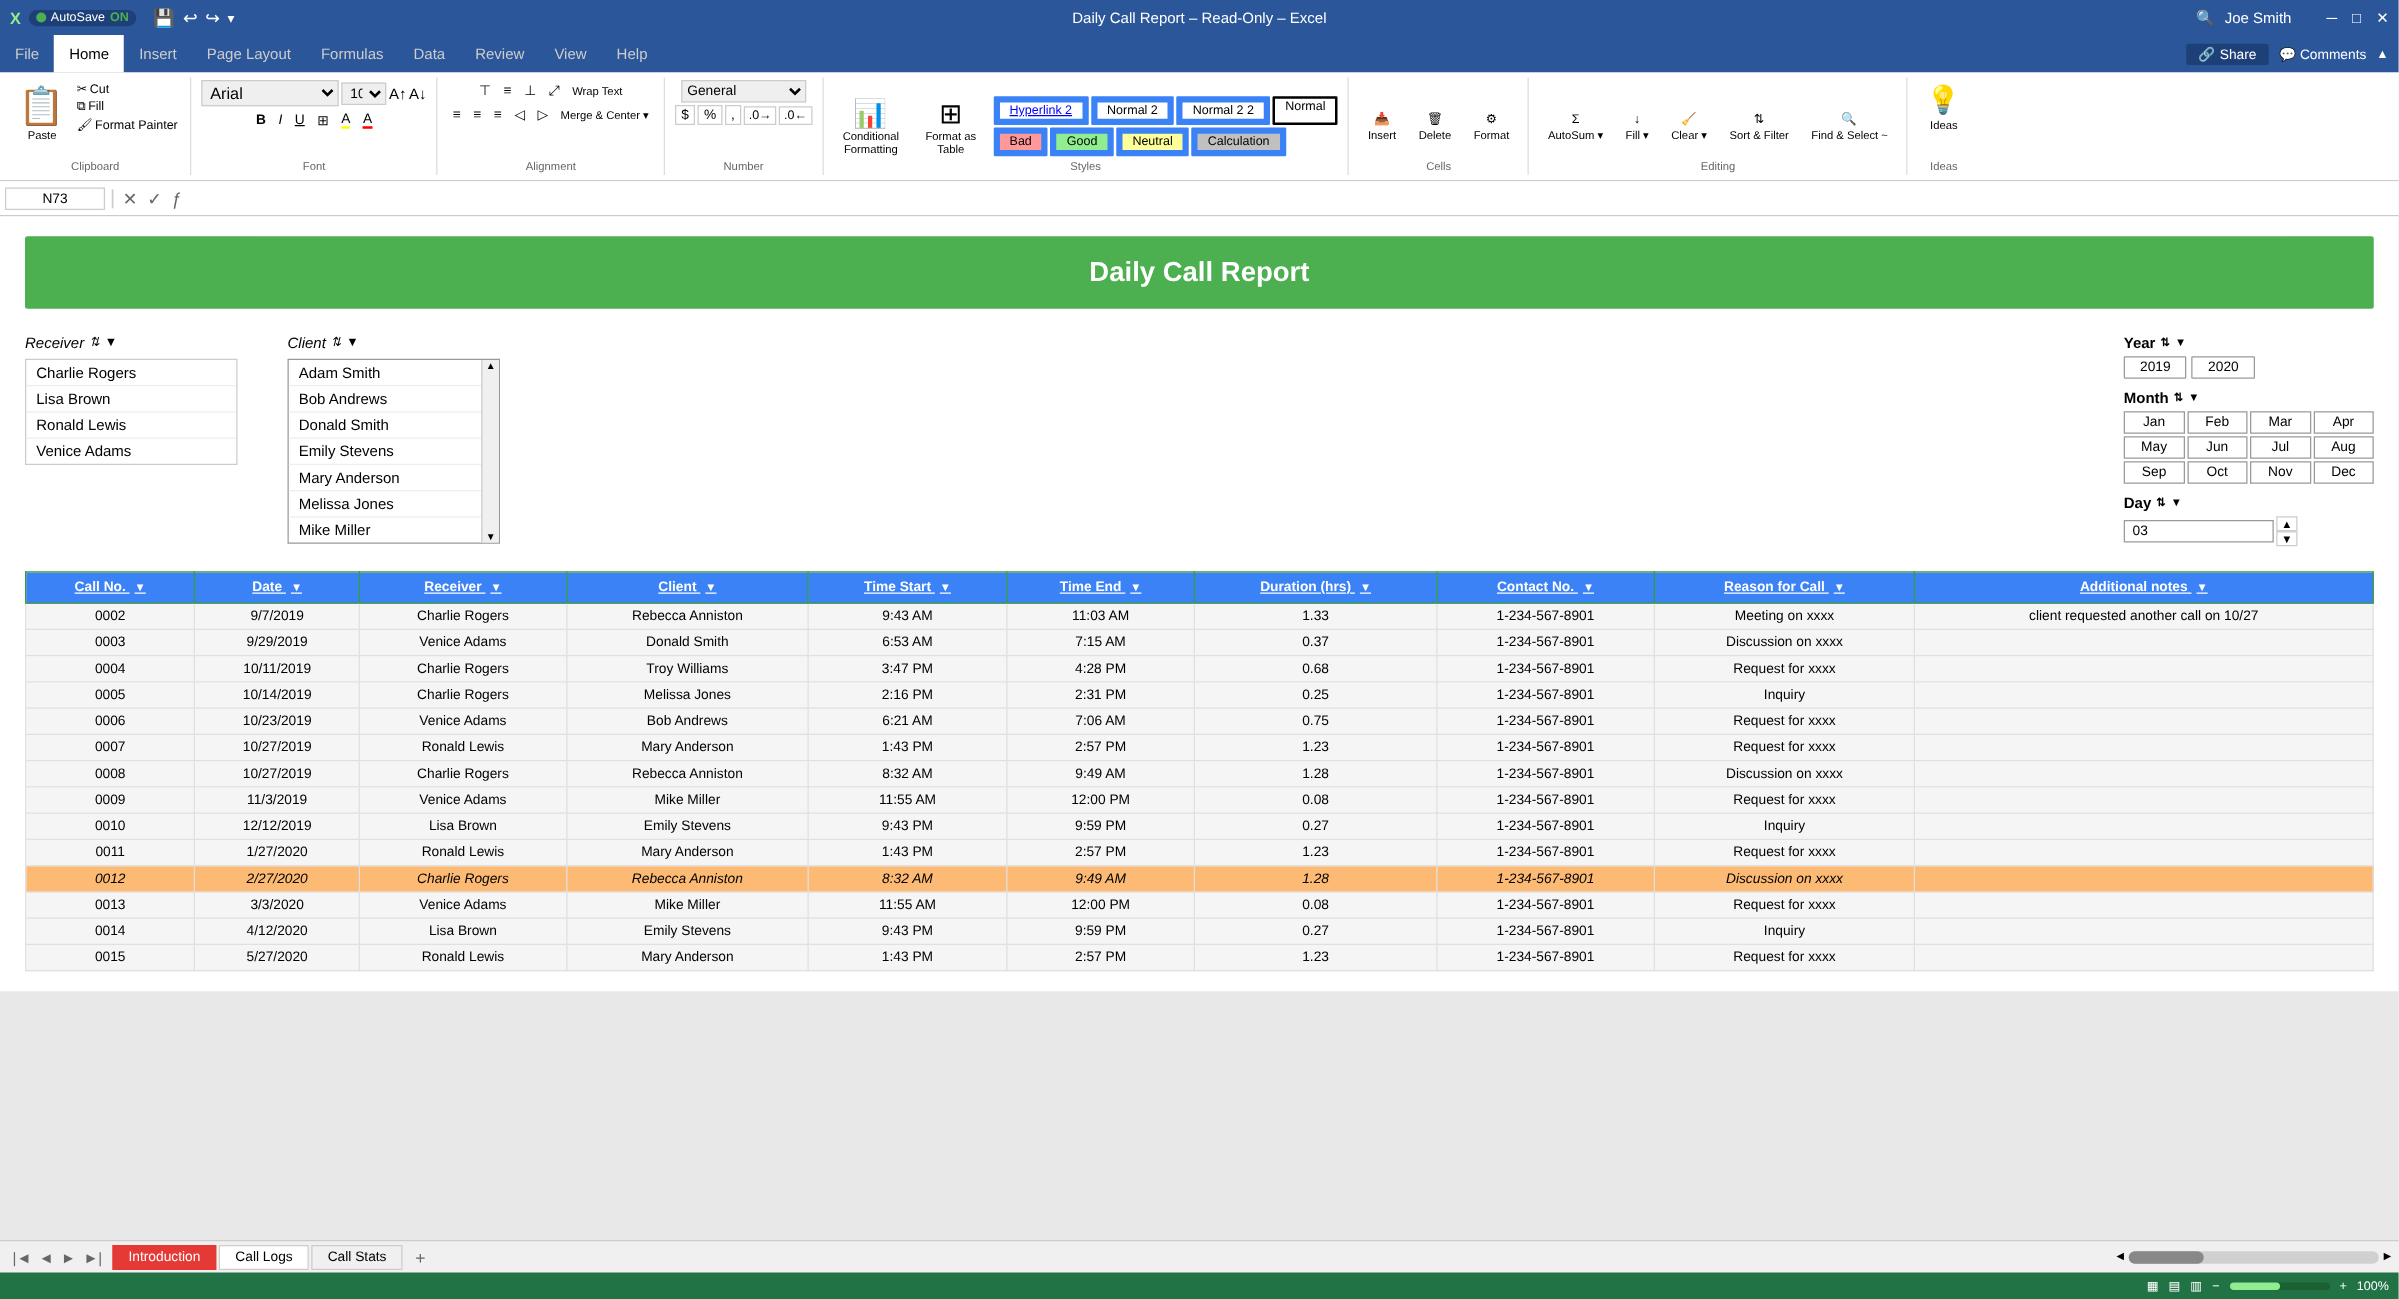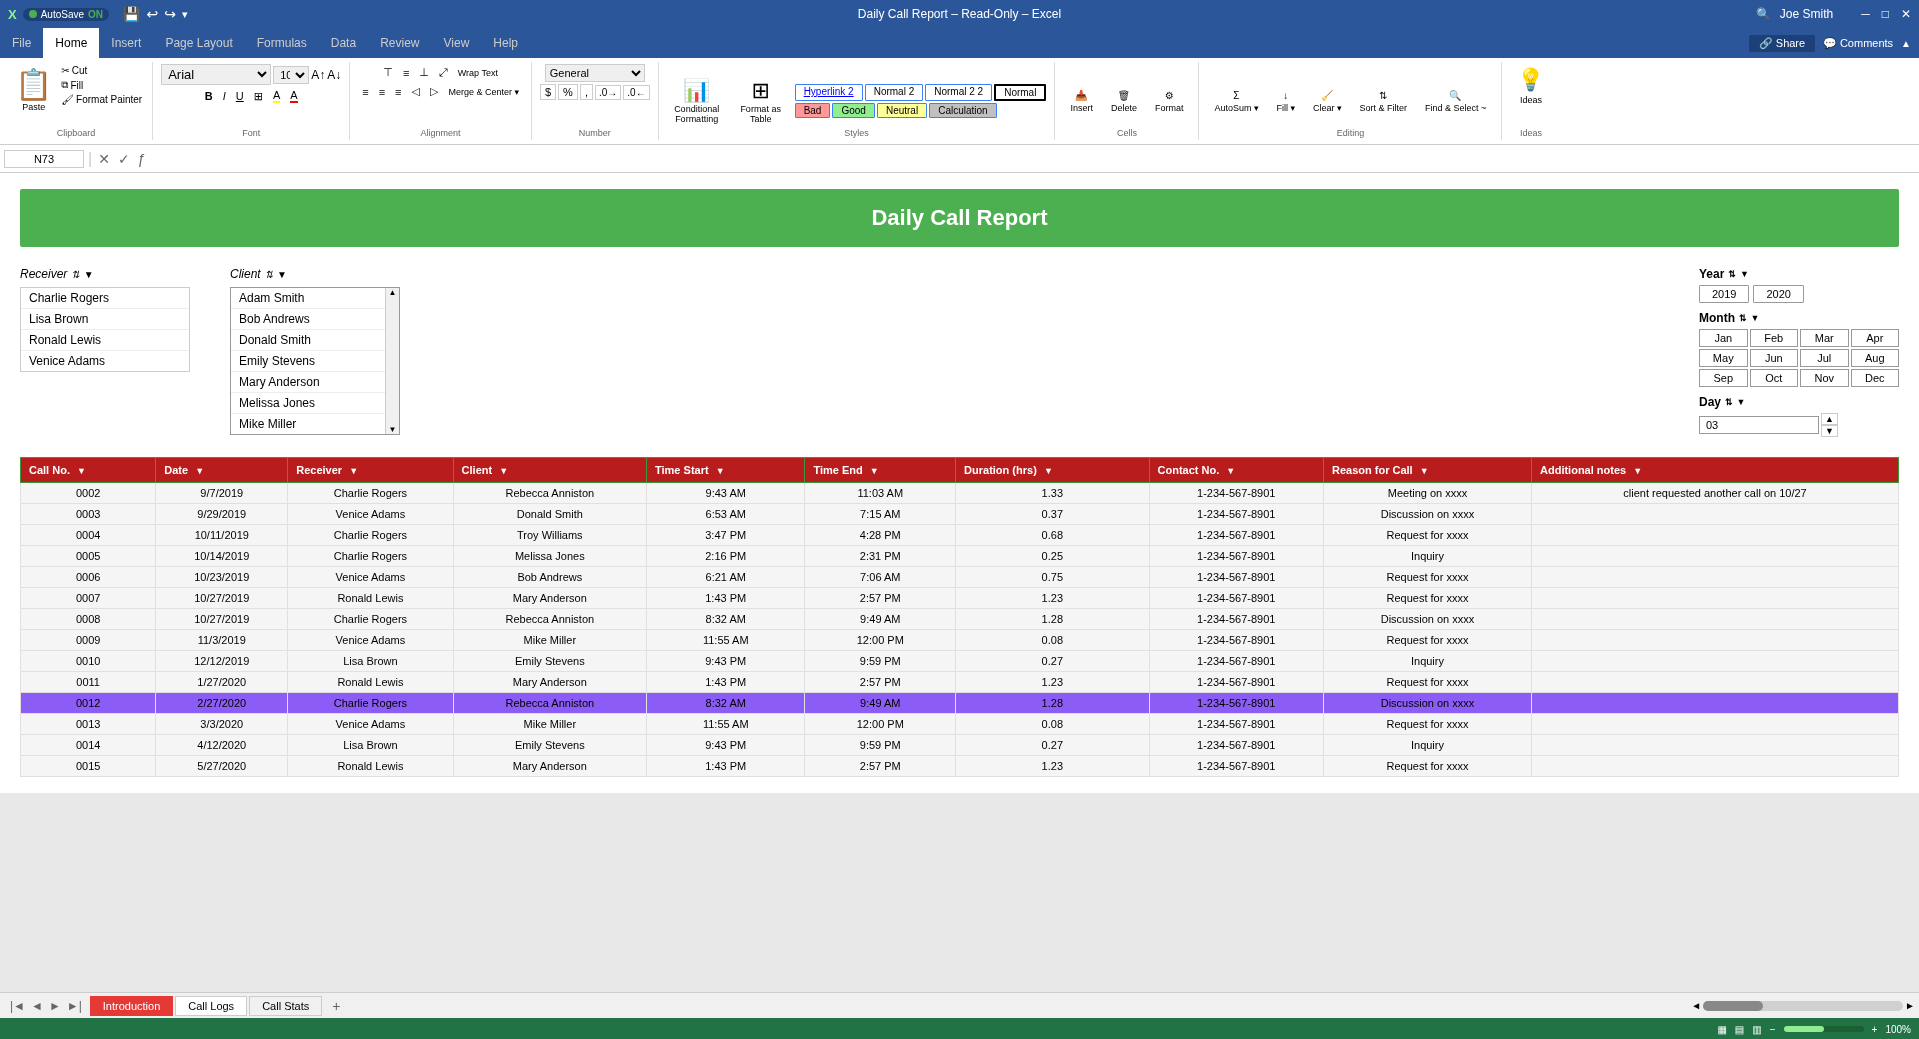--- a/index.html
+++ b/index.html
@@ -56,36 +56,36 @@
     .right-filters { margin-left: auto; }
     .filter-row-label { font-size: 12px; font-weight: bold; margin-bottom: 4px; display: flex; align-items: center; gap: 4px; }
     .year-buttons { display: flex; gap: 4px; }
     .year-btn { border: 1px solid #999; background: #fff; padding: 2px 12px; cursor: pointer; font-size: 11px; border-radius: 1px; }
     .month-grid { display: grid; grid-template-columns: repeat(4, 1fr); gap: 2px; }
     .month-btn { border: 1px solid #999; background: #fff; padding: 2px 8px; cursor: pointer; font-size: 11px; text-align: center; }
     .day-input { border: 1px solid #999; padding: 2px 6px; font-size: 11px; width: 120px; }
 
     
     .data-table { width: 100%; border-collapse: collapse; font-size: 11px; }
-    .data-table th { background: #b91c1c; color: white; padding: 6px 8px; text-align: left; border: 1px solid #3a9a3a; white-space: nowrap; }
+    .data-table th { background: #3b82f6; color: white; padding: 6px 8px; text-align: center; border: 1px solid #3a9a3a; white-space: nowrap; text-decoration: underline; }
     .data-table td { padding: 4px 8px; border: 1px solid #e0e0e0; text-align: center; }
     .data-table tr:nth-child(even) { background: #f5f5f5; }
     .th-filter { font-size: 9px; margin-left: 4px; }
 
     
     .sheet-tabs { background: #f0f0f0; border-top: 1px solid #ccc; height: 26px; display: flex; align-items: center; padding: 0 4px; gap: 2px; }
     .sheet-tab { padding: 3px 12px; font-size: 11px; border: 1px solid #ccc; cursor: pointer; background: #f0f0f0; }
     .sheet-tab.active { background: #e53935; color: white; border-color: #e53935; }
     .sheet-tab.active2 { background: #fff; }
     .tab-add { padding: 3px 8px; font-size: 14px; cursor: pointer; color: #666; }
 
     
     .status-bar { background: #217346; color: white; height: 22px; display: flex; align-items: center; justify-content: space-between; padding: 0 8px; font-size: 10px; }
     .status-right { display: flex; gap: 8px; align-items: center; }
-    .style-badge { padding: 1px 8px; font-size: 10px; border: 1px solid #3b82f6; border-radius: 1px; cursor: pointer; }
+    .style-badge { padding: 1px 8px; font-size: 10px; border: 5px solid #3b82f6; border-radius: 1px; cursor: pointer; }
     .style-bad { background: #ff9999; }
     .style-good { background: #90ee90; }
     .style-neutral { background: #ffff99; }
     .style-calculation { background: #c0c0c0; }
     .style-normal2 { background: #fff; }
     .style-normal22 { background: #fff; }
     .small-btns { display: flex; flex-direction: column; gap: 1px; }
 
     
     .font-controls { display: flex; flex-direction: column; gap: 2px; }
@@ -537,21 +537,21 @@
             <td>1/27/2020</td>
             <td>Ronald Lewis</td>
             <td>Mary Anderson</td>
             <td>1:43 PM</td>
             <td>2:57 PM</td>
             <td>1.23</td>
             <td>1-234-567-8901</td>
             <td>Request for xxxx</td>
             <td></td>
           </tr>
-          <tr style="background: #8b5cf6;">
+          <tr style="background: #fdba74; font-style: italic;">
             <td>0012</td>
             <td>2/27/2020</td>
             <td>Charlie Rogers</td>
             <td>Rebecca Anniston</td>
             <td>8:32 AM</td>
             <td>9:49 AM</td>
             <td>1.28</td>
             <td>1-234-567-8901</td>
             <td>Discussion on xxxx</td>
             <td></td>

